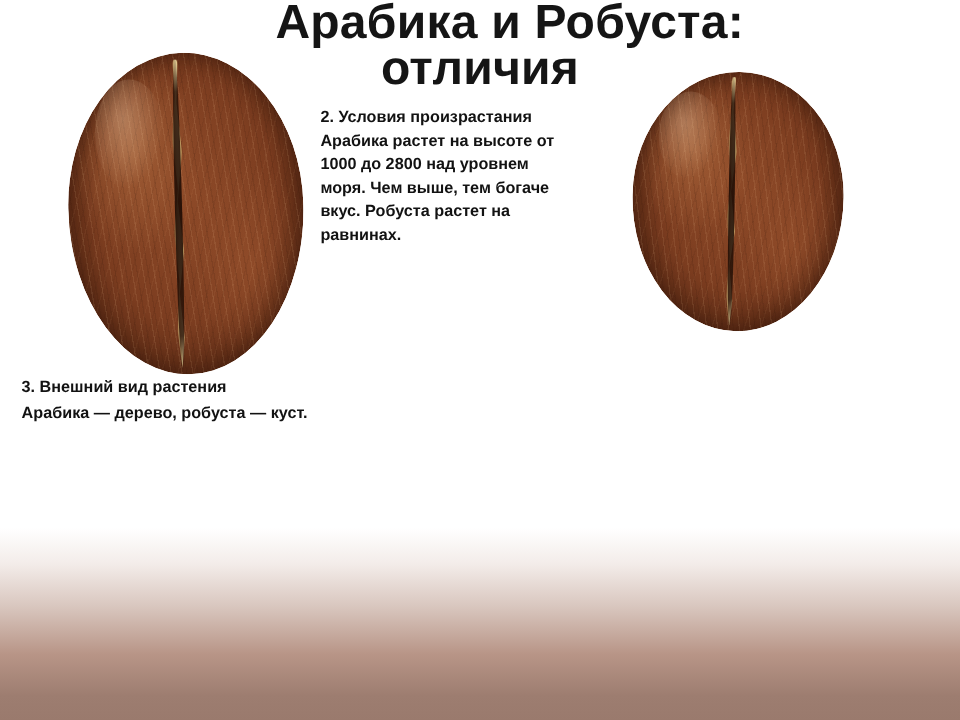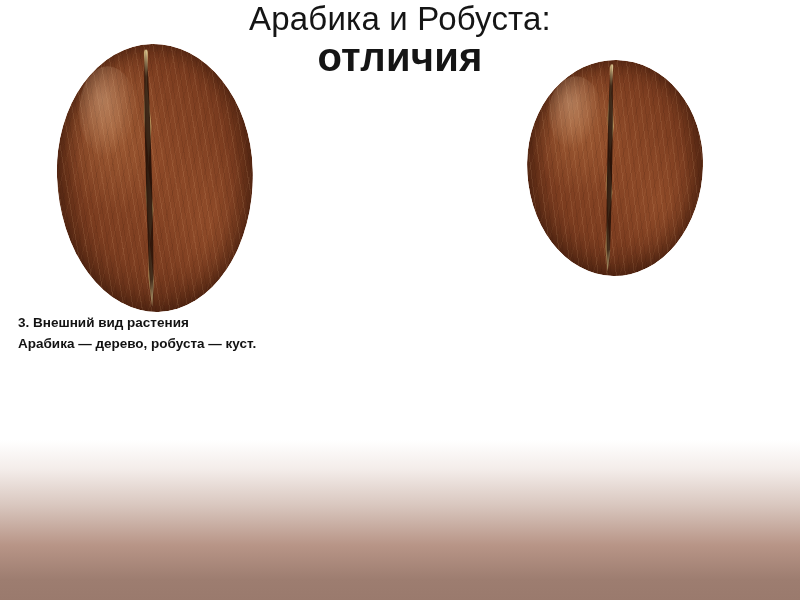--- a/index.html
+++ b/index.html
@@ -32,26 +32,27 @@
   
   .title-block {
     position: absolute;
     top: 0px;
     left: 180px;
     width: 440px;
     text-align: center;
     z-index: 5;
   }
   .title-line1 {
-    font-size: 33px;
-    font-weight: normal;
+    font-size: 40px;
+    font-weight: bold;
     color: #151515;
     line-height: 38px;
     letter-spacing: 0.2px;
     white-space: nowrap;
+    text-align: right;
   }
   .title-line2 {
     font-size: 40px;
     font-weight: bold;
     color: #151515;
     line-height: 38px;
     letter-spacing: 0.2px;
     white-space: nowrap;
   }
 
@@ -214,20 +215,26 @@
   <div class="bean" id="bean-right">
     <div class="bean-body"></div>
     <div class="bean-tex"></div>
     <div class="bean-tex2"></div>
     <div class="bean-crease"></div>
     <div class="bean-crease-dark"></div>
     <div class="bean-gloss"></div>
   </div>
 
   <div class="mid-col">
+    <p class="para">2. Условия произрастания
+Арабика растет на высоте от
+1000 до 2800 над уровнем
+моря. Чем выше, тем богаче
+вкус. Робуста растет на
+равнинах.</p>
   </div>
 
   <div class="wide-col">
     <p class="para">3. Внешний вид растения
 Арабика — дерево, робуста — куст.</p>
   </div>
 
 </div>
 
 </body></html>

